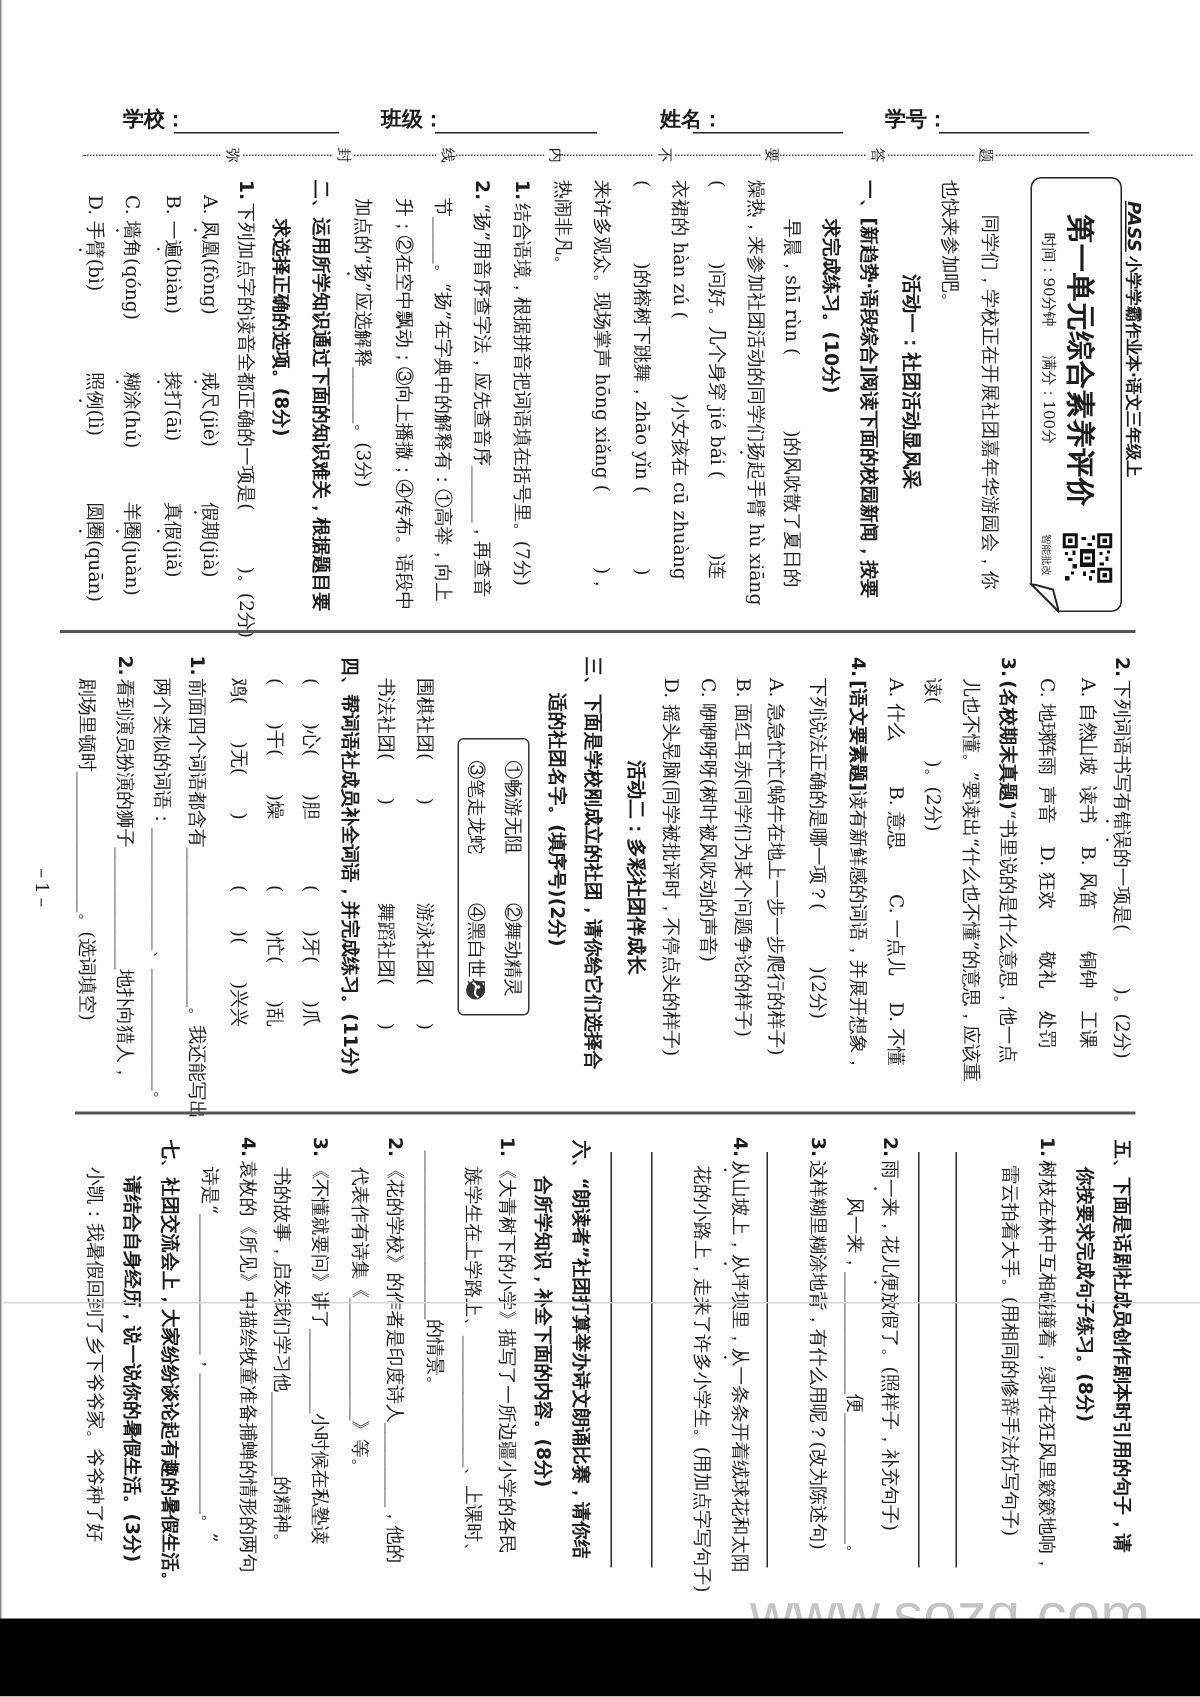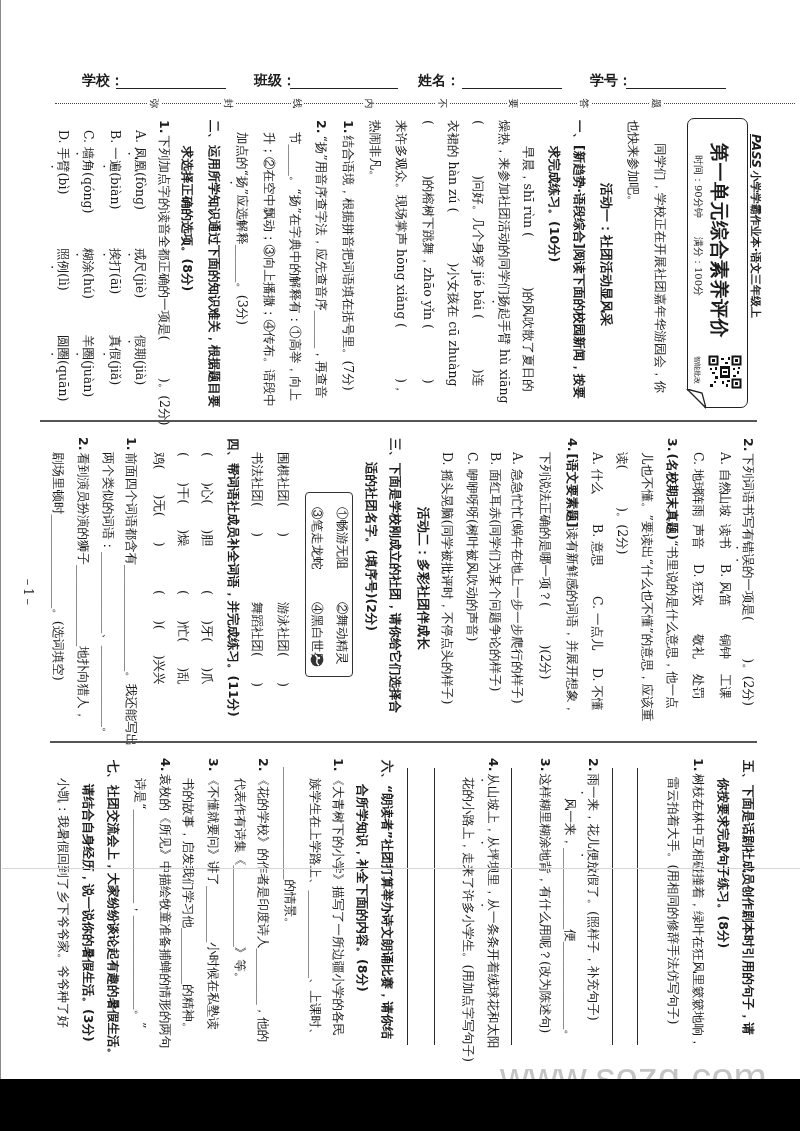--- a/index.html
+++ b/index.html
@@ -47,21 +47,21 @@
 </style>
 </head>
 <body>
 
 <div class="edge"></div>
 
 <div class="hdr-label" style="left:82px">学校：</div>
 <div class="hdr-line" style="left:116px;width:110px"></div>
 <div class="hdr-label" style="left:254px">班级：</div>
 <div class="hdr-line" style="left:290px;width:108px"></div>
-<div class="hdr-label" style="left:418px">姓名：</div>
+<div class="hdr-label" style="left:440px">姓名：</div>
 <div class="hdr-line" style="left:462px;width:100px"></div>
 <div class="hdr-label" style="left:590px">学号：</div>
 <div class="hdr-line" style="left:626px;width:100px"></div>
 
 <div class="seal"></div>
 <span class="seal-ch" style="left:148px">弥</span>
 <span class="seal-ch" style="left:222px">封</span>
 <span class="seal-ch" style="left:291px">线</span>
 <span class="seal-ch" style="left:363px">内</span>
 <span class="seal-ch" style="left:436px">不</span>

